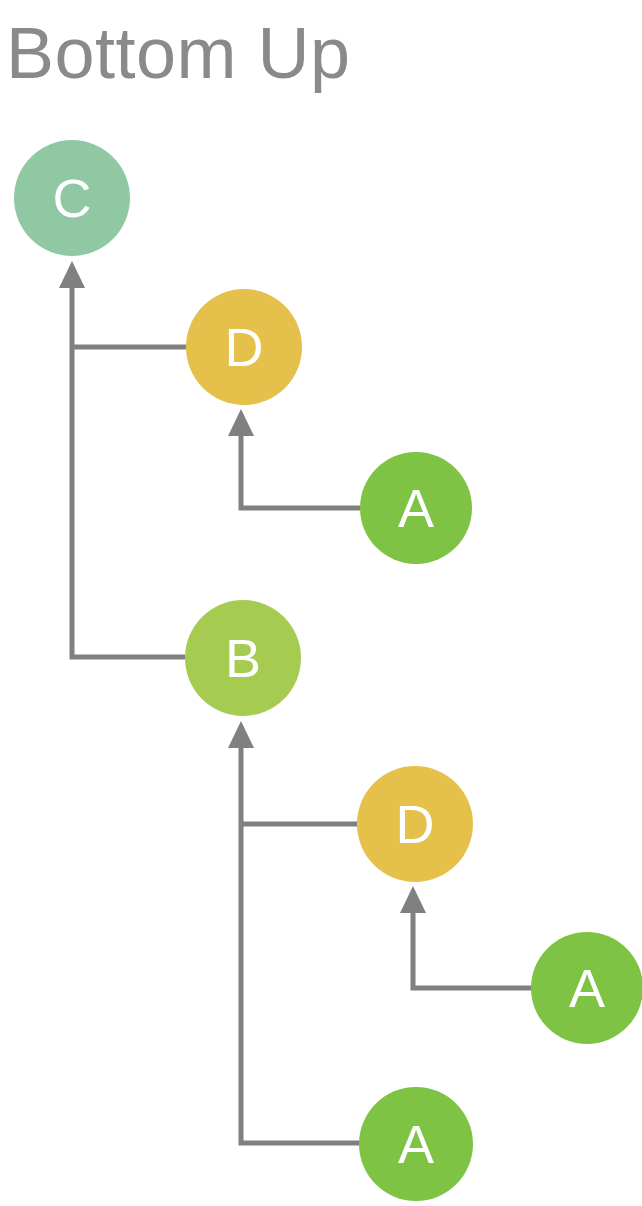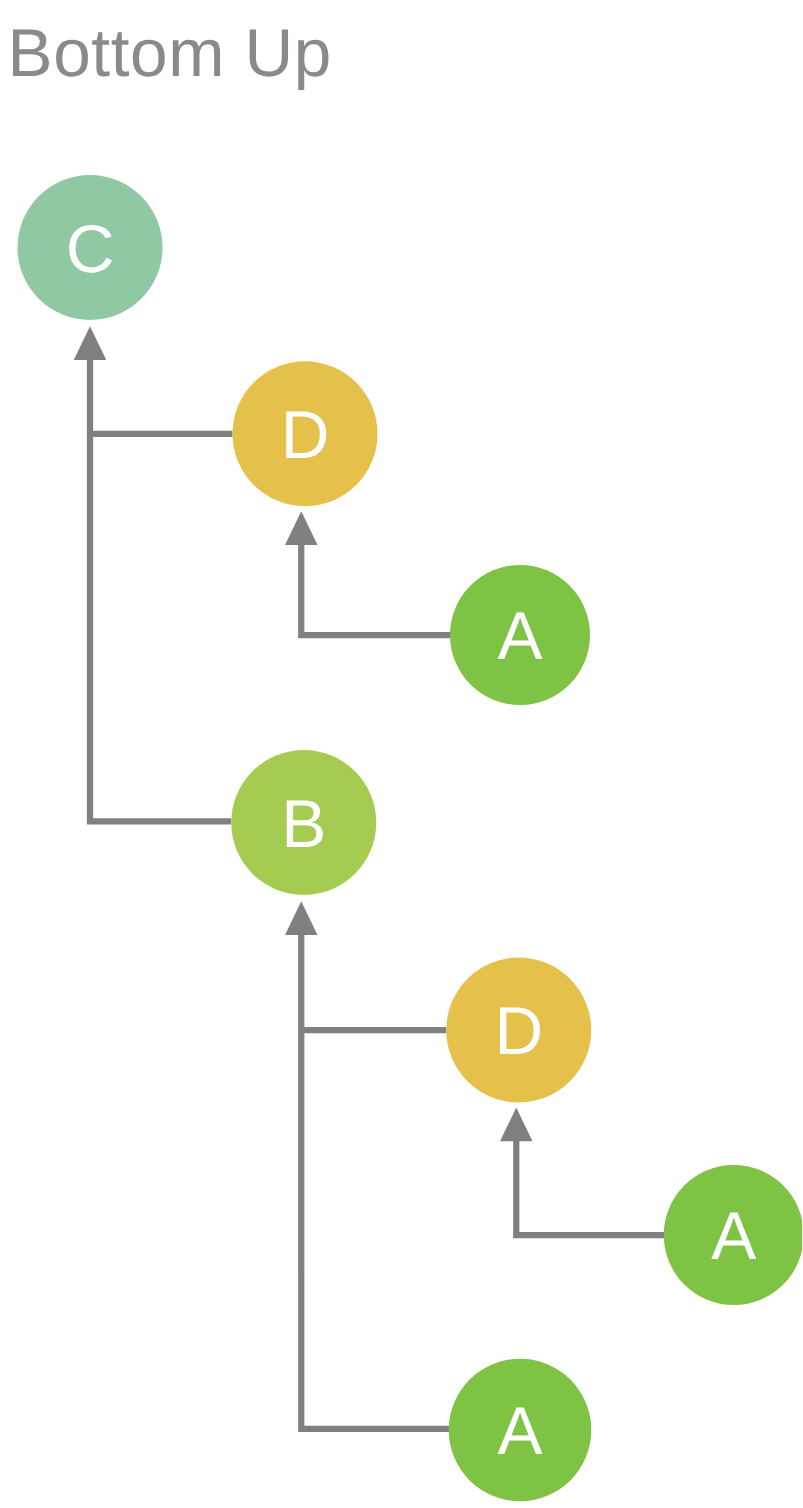--- a/index.html
+++ b/index.html
@@ -12,21 +12,21 @@
     position: relative;
     width: 642px;
     height: 1206px;
     background: #ffffff;
     overflow: hidden;
   }
   .diagram-title {
     position: absolute;
     left: 6px;
     top: 12px;
-    font-size: 54px;
+    font-size: 72px;
     font-weight: 300;
     letter-spacing: 0.5px;
     color: #8a8a8a;
     white-space: nowrap;
   }
   .diagram-svg-wrap {
     position: absolute;
     left: 0;
     top: 0;
     width: 642px;

